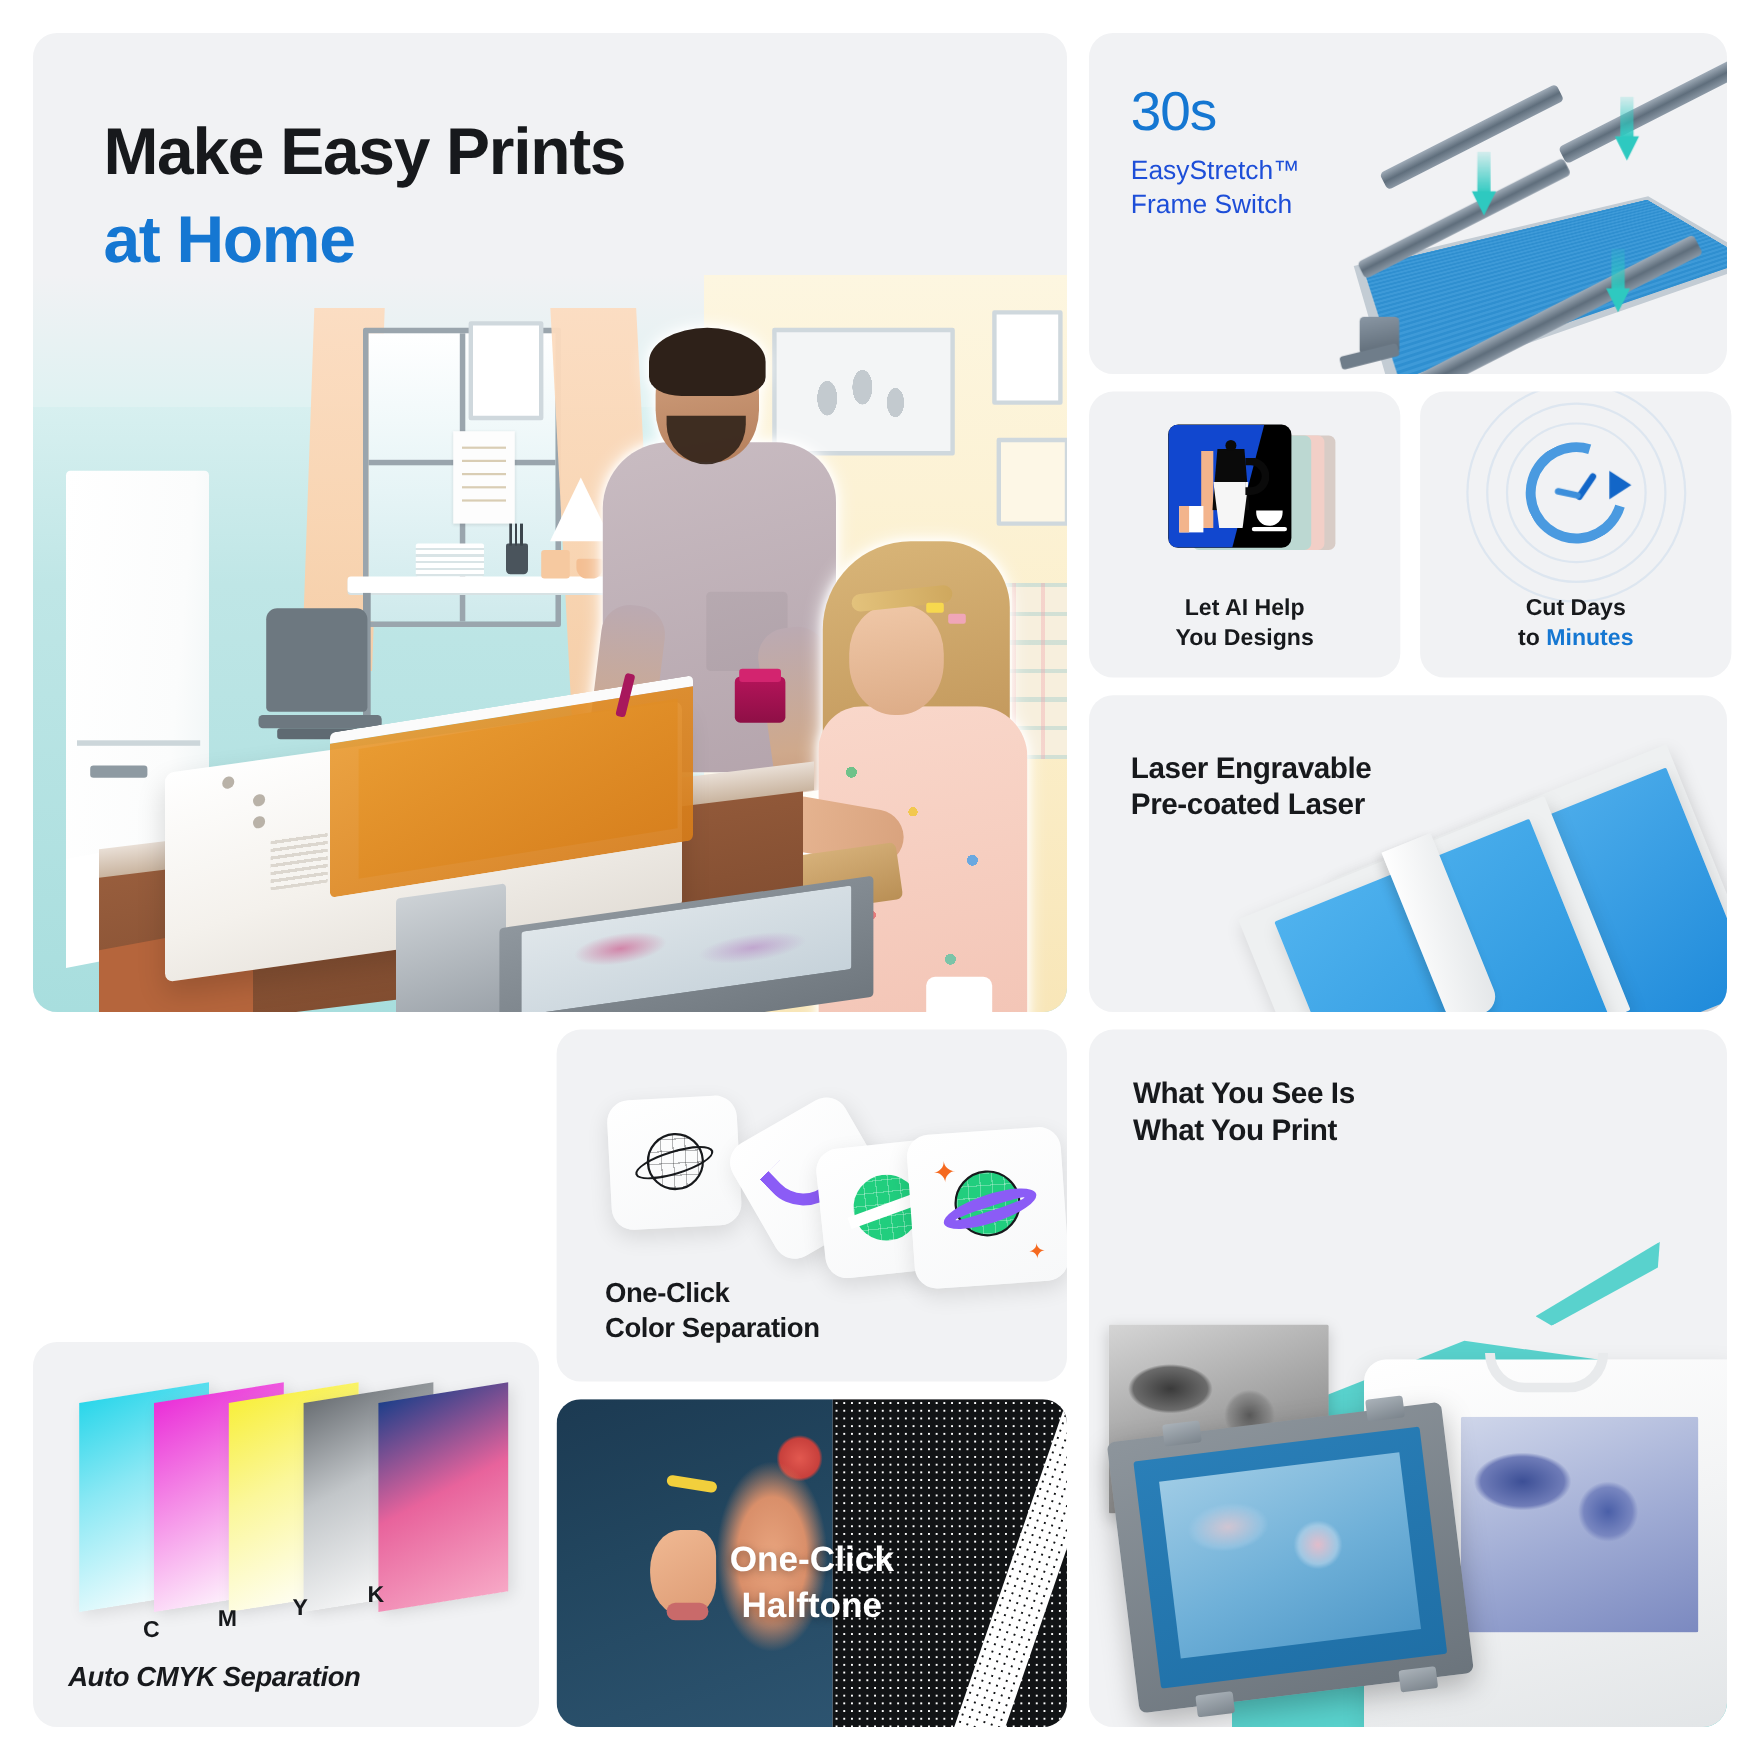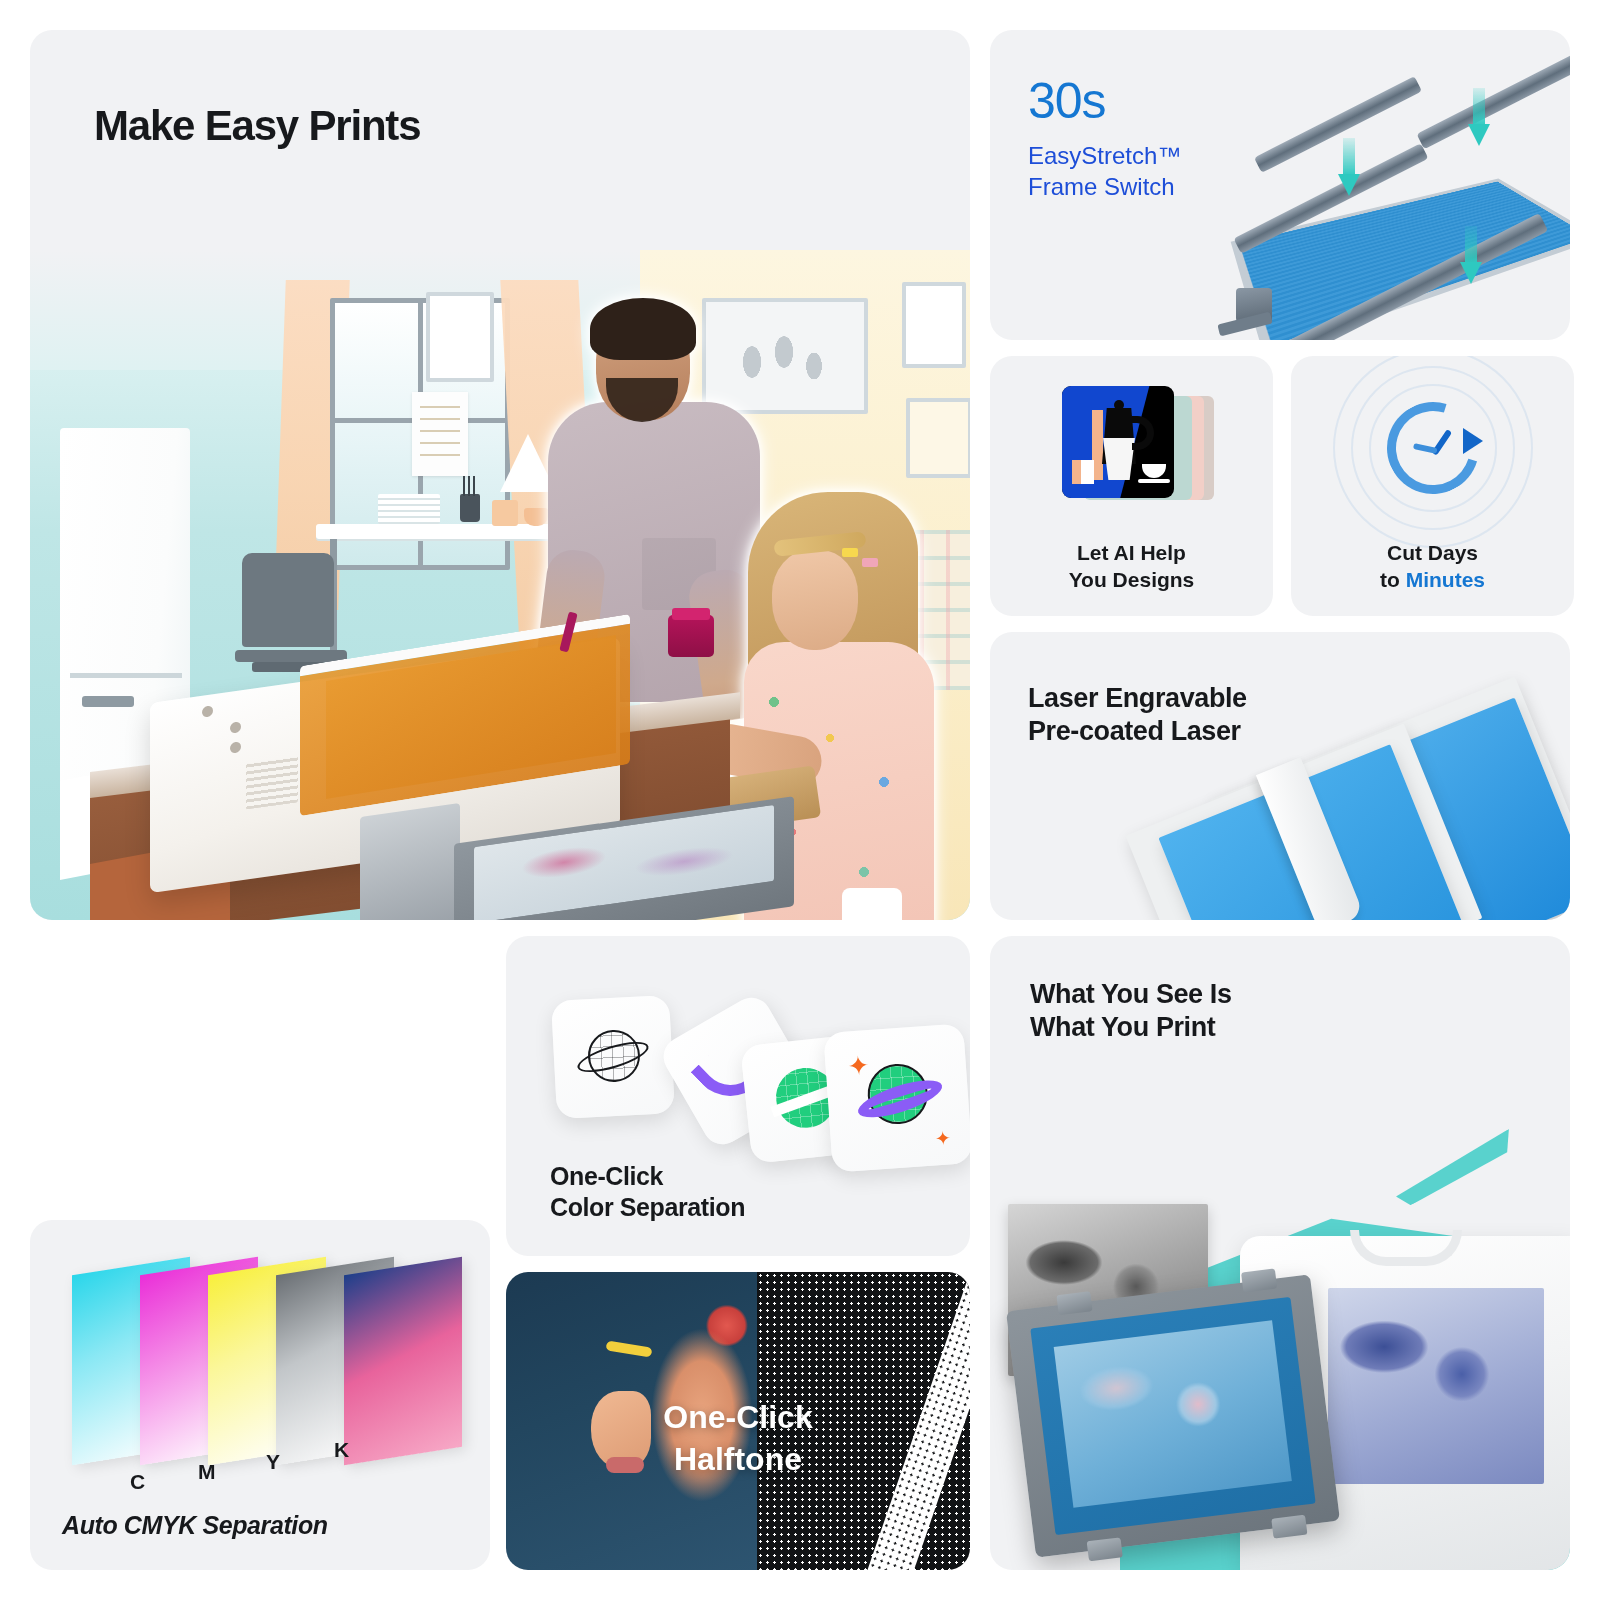--- a/index.html
+++ b/index.html
@@ -25,21 +25,21 @@
     color: #17191c;
     letter-spacing: -0.4px;
     line-height: 1.22;
   }
   .accent { color: #1577d2; }
 
   
   #hero { left: 30px; top: 30px; width: 940px; height: 890px; }
   #hero .hero-head {
     position: absolute; left: 64px; top: 68px; z-index: 9;
-    font-size: 42px; font-weight: 700; color: #17191c;
+    font-size: 60px; font-weight: 700; color: #17191c;
     letter-spacing: -1.2px; line-height: 1.33;
   }
   .hero-scene { position: absolute; inset: 0; }
   .sky {
     position: absolute; left: 0; top: 220px; right: 0; bottom: 0;
     background: linear-gradient(180deg,#e9f7f7 0%, #bfe6e6 42%, #a8dede 100%);
   }
   .sky-top {
     position: absolute; left: 0; top: 220px; right: 0; height: 120px;
     background: linear-gradient(180deg,#f1f2f4 0%, #dff2f2 100%);
@@ -707,20 +707,21 @@
         <div class="bed-unit"></div>
         <div class="bed-tray"></div>
         <div class="bed-print"></div>
       </div>
       <div class="ink-jar"></div>
       <div class="brush"></div>
     </div>
 
     <h1 class="hero-head">
       <span>Make Easy Prints</span><br>
+      <span class="accent">at Home</span>
     </h1>
   </div>
 
   <div class="card" id="frameswitch">
     <div>
       <div class="scr-mesh"></div>
       <div class="scr-bar top1"></div>
       <div class="scr-bar top2"></div>
       <div class="scr-bar mid"></div>
       <div class="scr-bar bot"></div>

